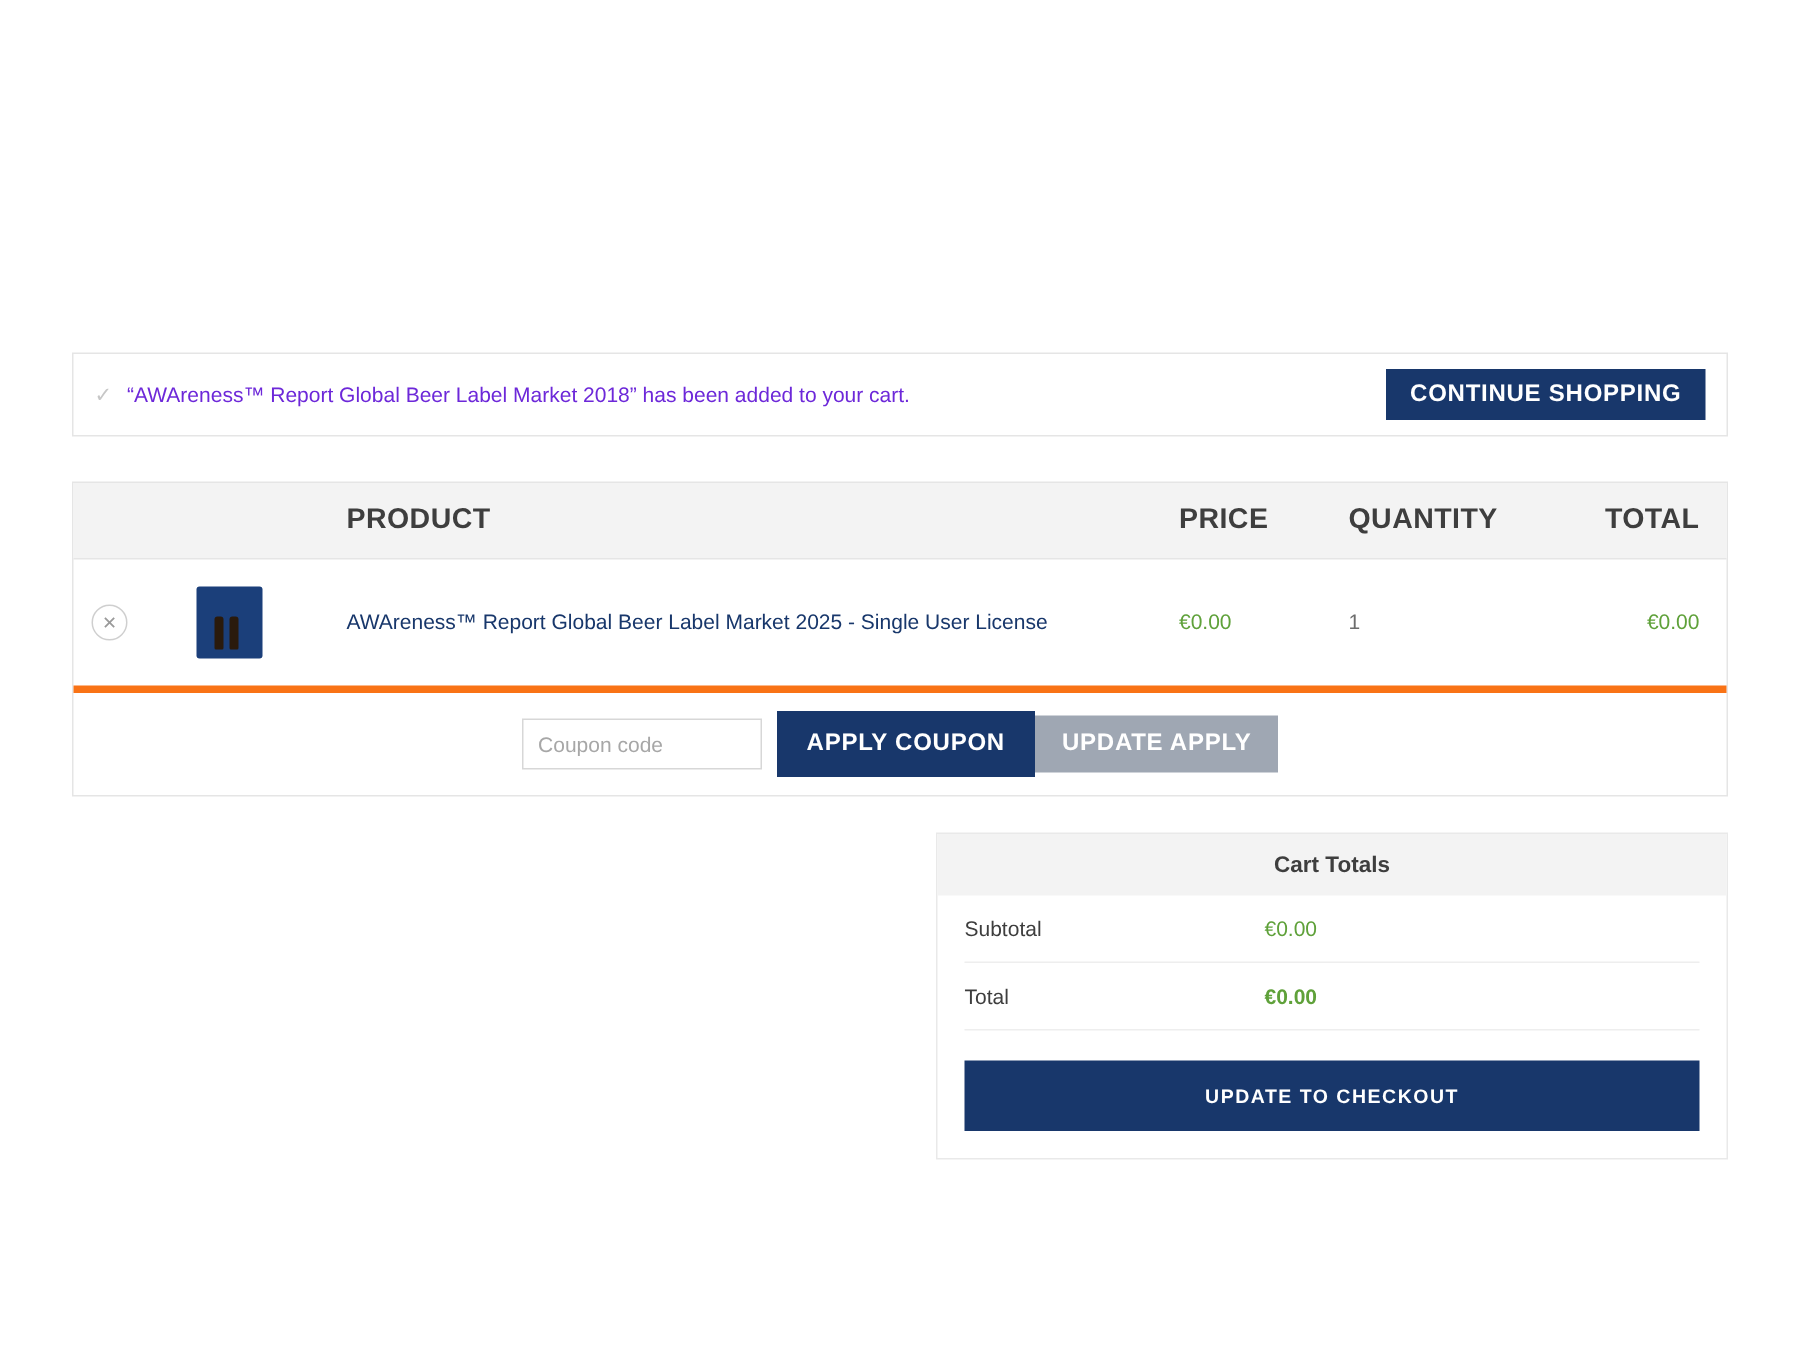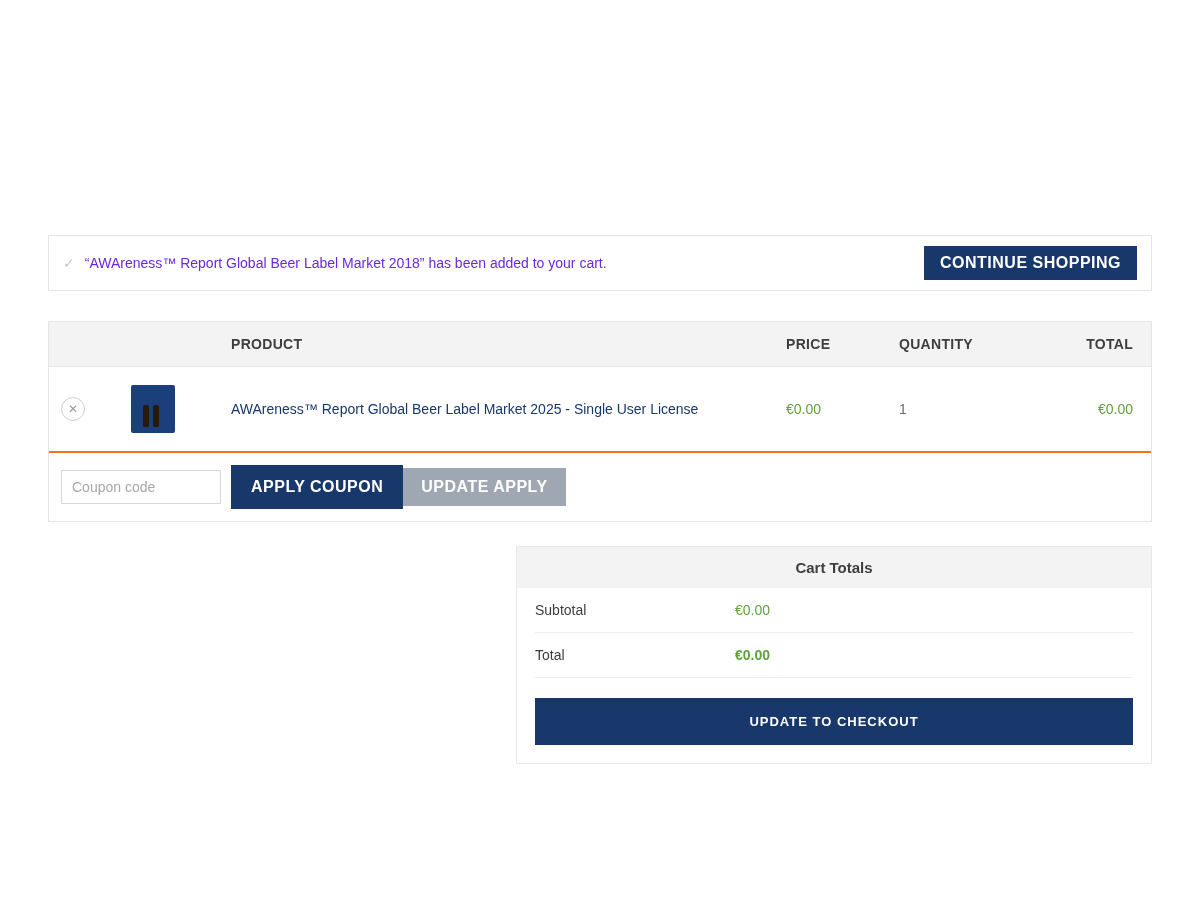--- a/index.html
+++ b/index.html
@@ -58,21 +58,21 @@
   
   .cart {
     margin-top: 30px;
     border: 1px solid #e5e5e5;
   }
   .cart-head {
     background: #f3f3f3;
     display: flex;
     align-items: flex-start;
     padding: 14px 12px;
-    font-size: 14px;
+    font-size: 19px;
     font-weight: 700;
     color: #3e3e3e;
     letter-spacing: 0.3px;
   }
   .col-remove { width: 60px; }
   .col-thumb  { width: 110px; }
   .col-prod   { flex: 1; }
   .col-price  { width: 113px; margin-left: 32px; }
   .col-qty    { width: 130px; }
   .col-total  { width: 110px; text-align: right; padding-right: 6px; }
@@ -125,42 +125,42 @@
     font-size: 14px;
   }
   .qty-val {
     color: #6d6d6d;
     font-size: 14px;
   }
 
   .cart-actions {
     display: flex;
     align-items: center;
-    justify-content: flex-start;
+    justify-content: center;
     padding: 12px;
-    border-top: 2px solid #f97316;
+    border-top: 5px solid #f97316;
   }
   .coupon-wrap {
     display: flex;
     gap: 10px;
     align-items: center;
   }
   .coupon-input {
     border: 1px solid #d7d7d7;
     padding: 8px 10px;
     font-size: 14px;
     width: 160px;
     color: #555;
   }
   .coupon-input::placeholder { color: #a7a7a7; }
   .apply-btn { padding: 13px 20px; }
 
   
   .totals-box {
-    width: 636px;
+    width: 528px;
     margin-left: auto;
     margin-top: 24px;
     border: 1px solid #e9e9e9;
     padding: 0 18px 18px 18px;
   }
   .totals-title {
     background: #f3f3f3;
     text-align: center;
     font-weight: 700;
     color: #3e3e3e;

